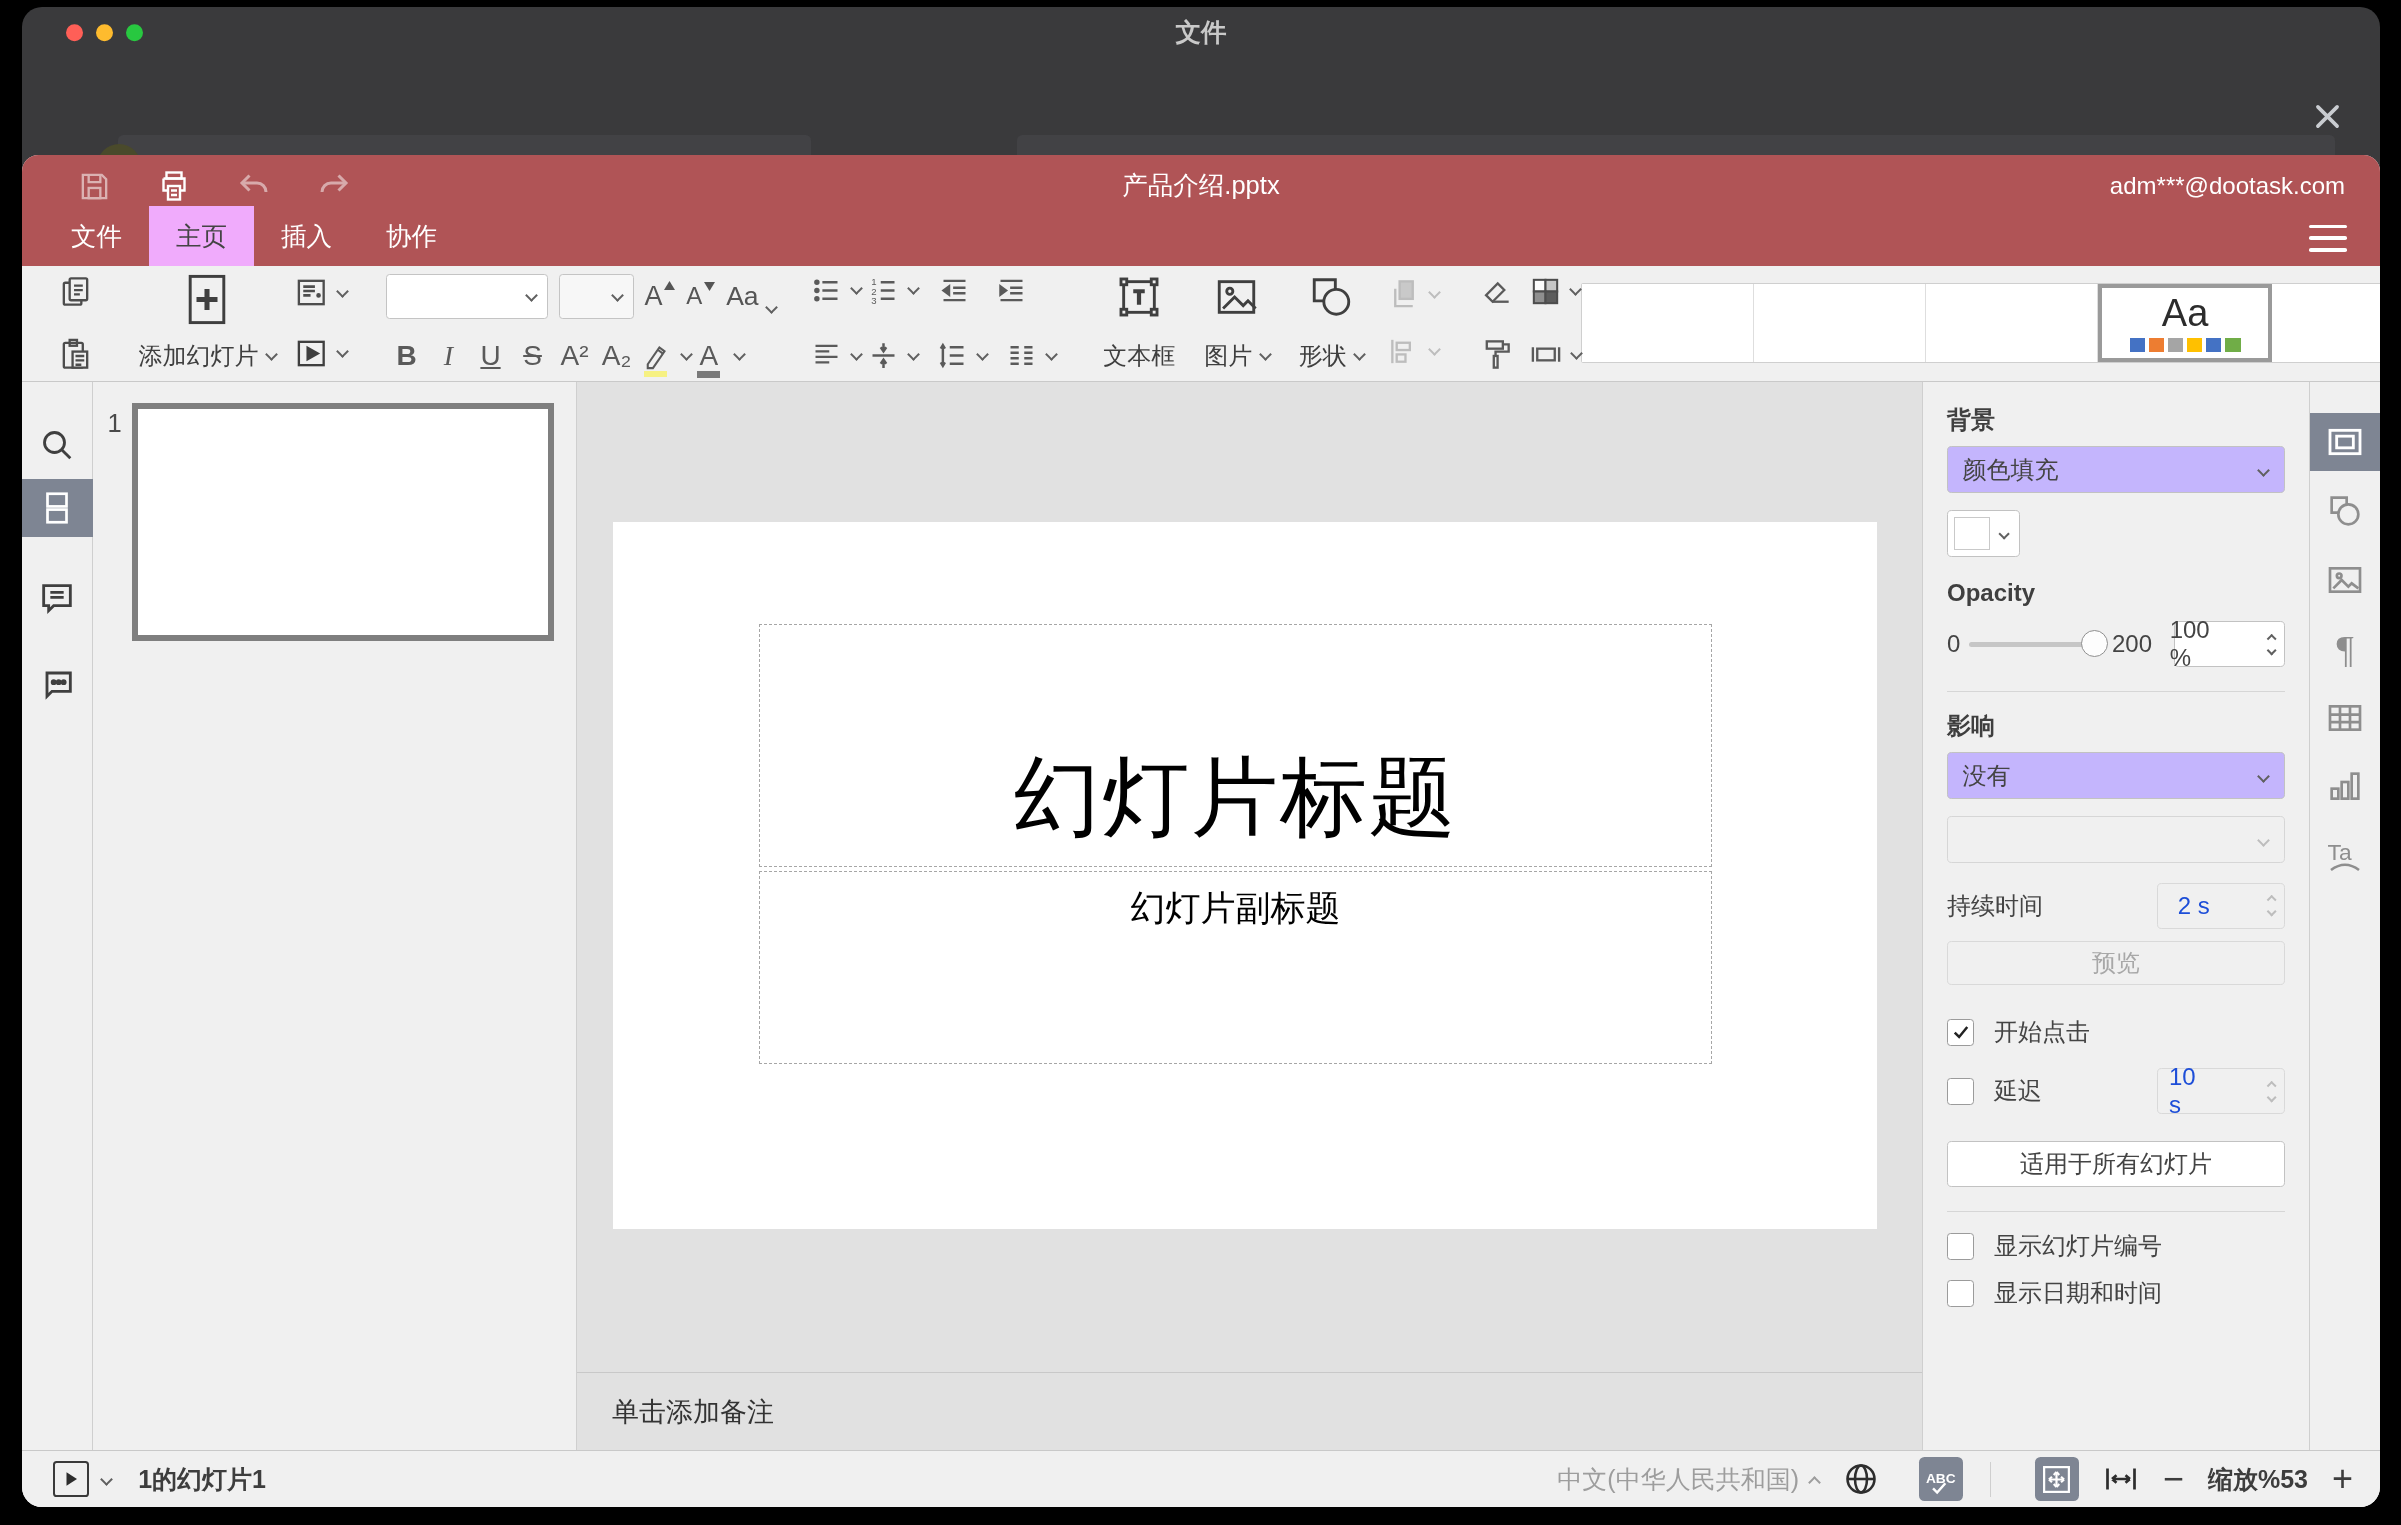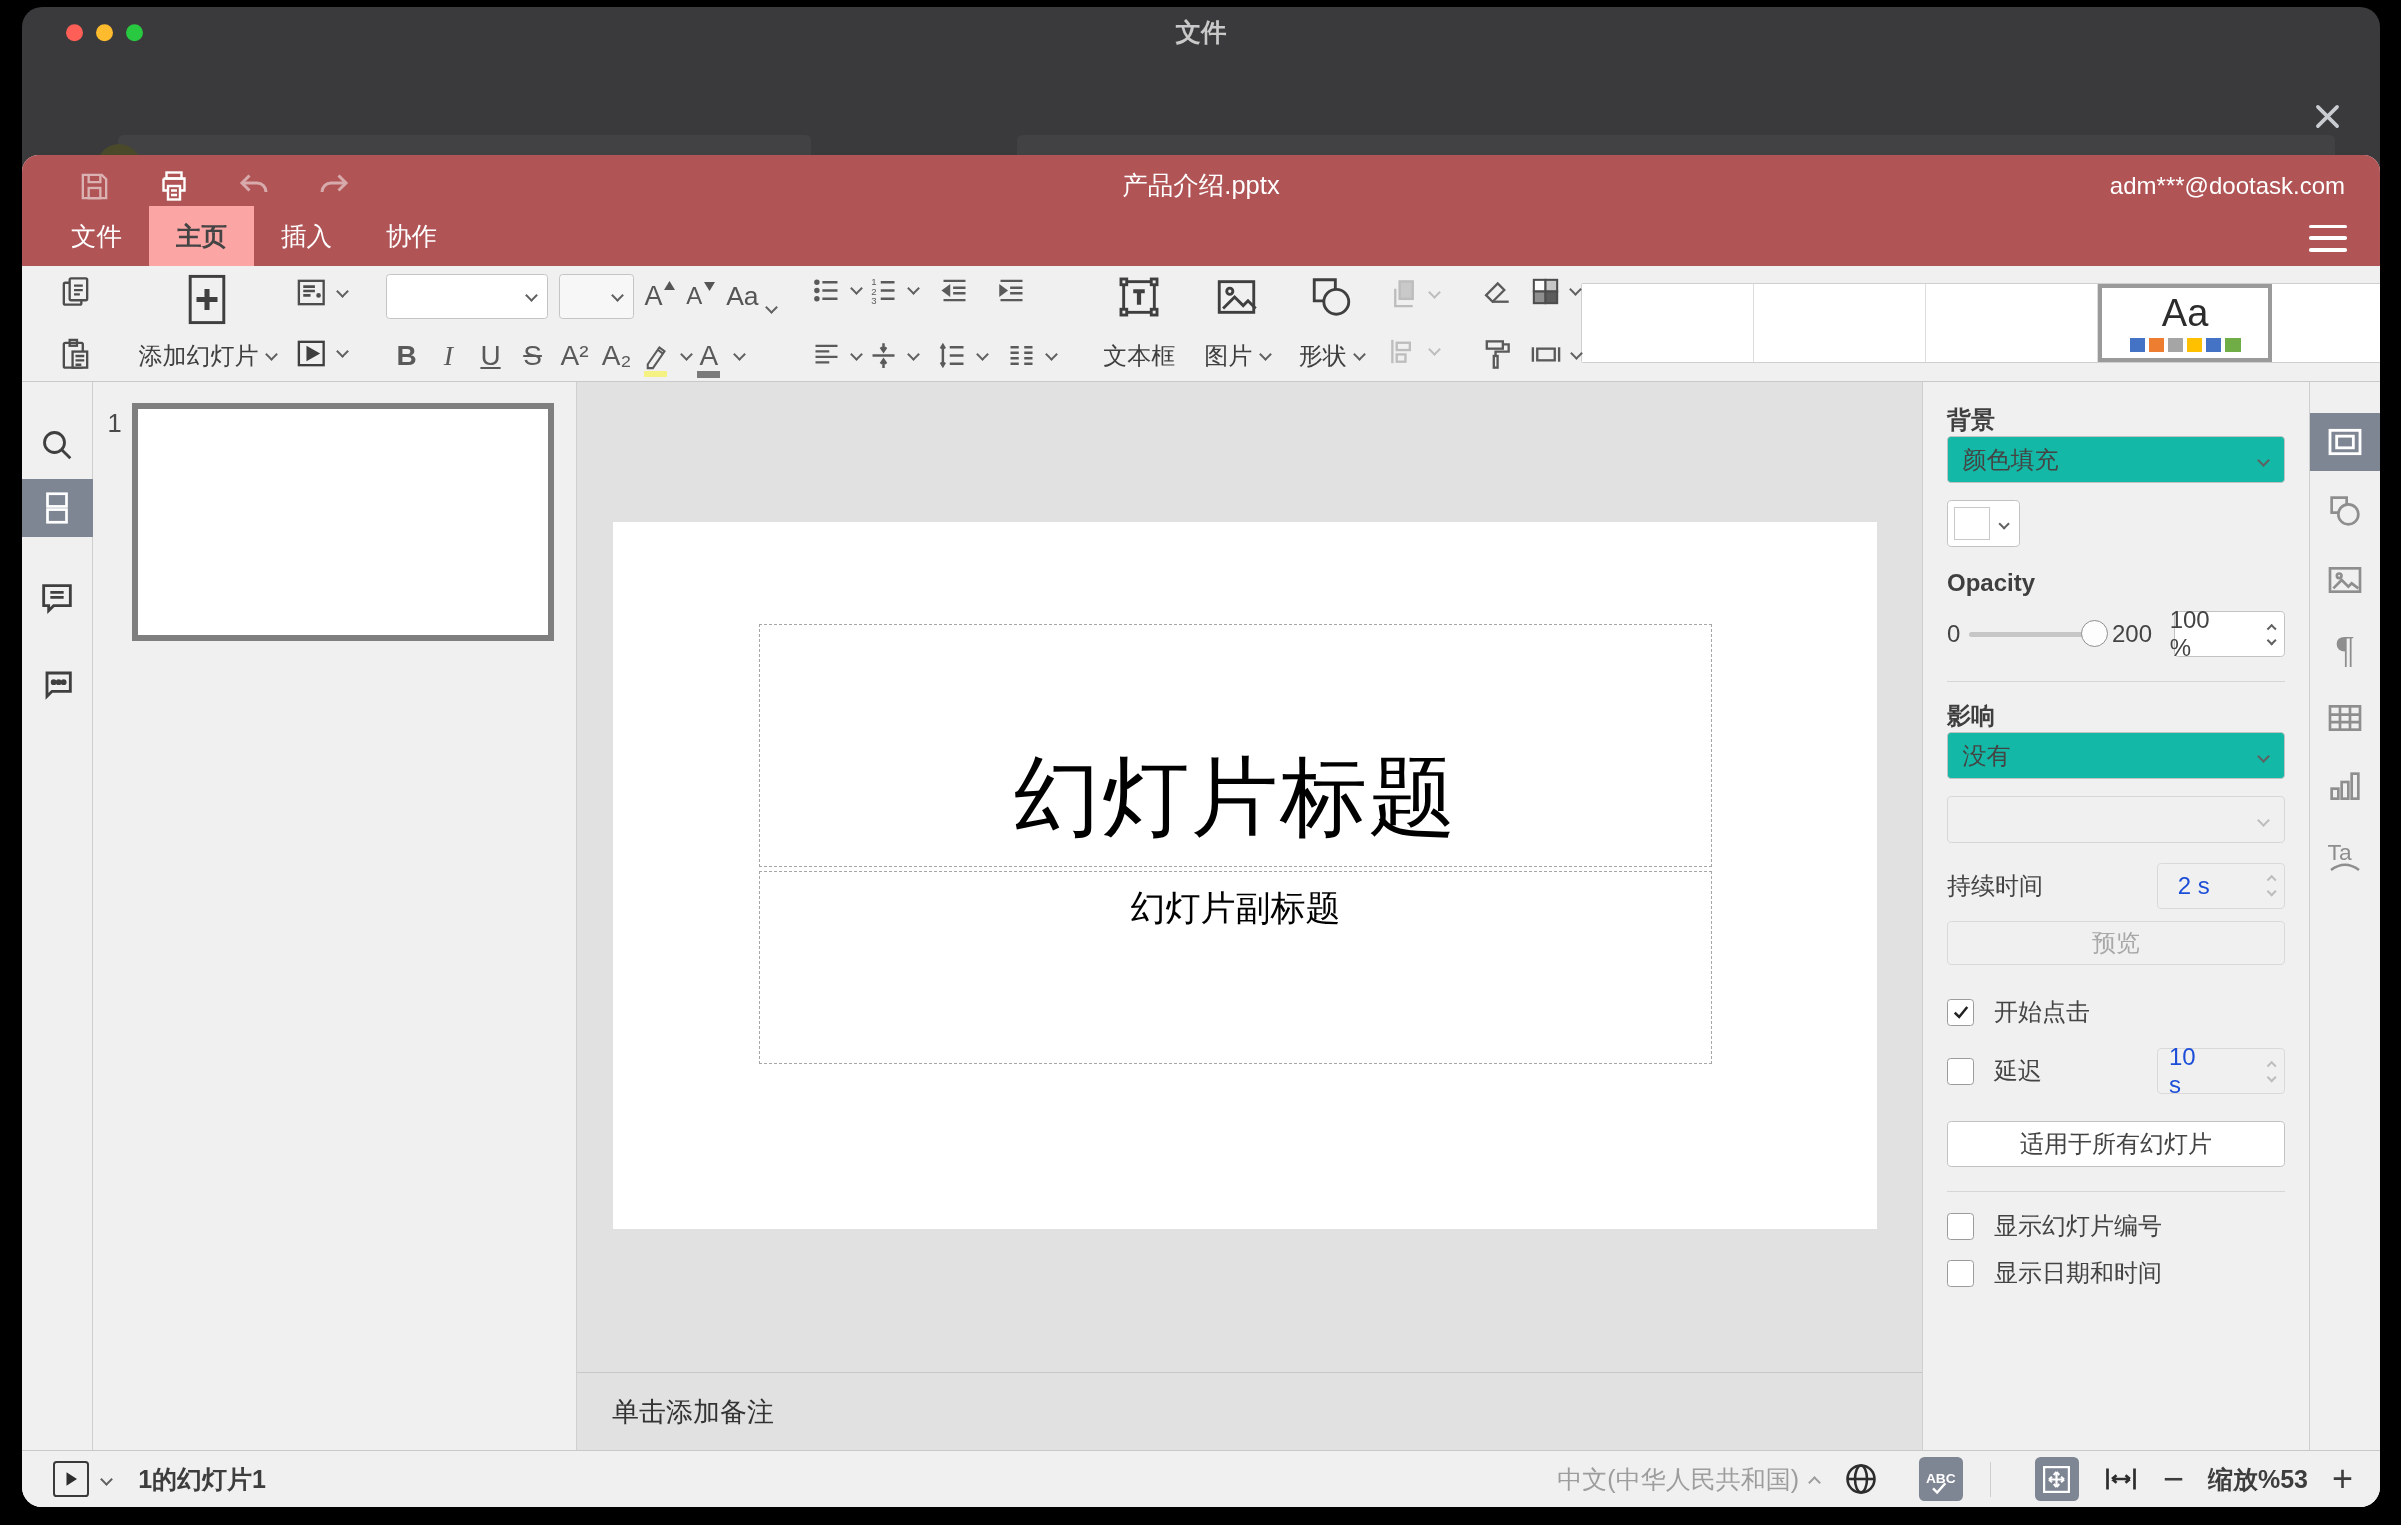--- a/index.html
+++ b/index.html
@@ -23,21 +23,21 @@
   .editor { position:absolute; left:0; top:148px; right:0; bottom:0; display:flex; flex-direction:column; border-radius:16.4px 16.4px 0 0; overflow:hidden; background:#f0f0f0; }
 
   
   .red-head { position:relative; height:111px; flex:none; }
   .doc-actions { position:absolute; left:55px; top:7.3px; height:47px; display:flex; align-items:center; gap:44px; }
   .doc-actions .hbtn { display:flex; align-items:center; }
   .doc-title { position:absolute; left:0; right:0; top:12.8px; text-align:center; color:#fff; font-size:25.5px; }
   .user-email { position:absolute; right:35px; top:16.4px; color:#fff; font-size:24px; }
   .tabs { position:absolute; left:22px; bottom:0; display:flex; height:60px; }
   .tab { padding:0 27px; display:flex; align-items:center; color:#fff; font-size:25.5px; cursor:default; }
-  .tab.active { background:#fca5a5; color:#444;font-weight:bold; }
+  .tab.active { background:#f0abfc; color:#444; }
   .hamburger { position:absolute; right:33px; bottom:14.6px; display:flex; flex-direction:column; gap:8.2px; }
   .hamburger span { width:38px; height:3.6px; background:#fff; border-radius:1.8px; }
 
   
   .toolbar { height:116px; flex:none; background:#f0f0f0; border-bottom:0.9px solid #c9c9c9; display:flex; align-items:stretch; padding:7.3px 9px 9px 36px; }
   .vdiv { width:0.9px; background:#d4d4d4; margin:5.5px 16.4px; }
   .tcol { display:flex; flex-direction:column; justify-content:space-between; }
   .trow { display:flex; align-items:center; }
   .tbtn { display:flex; align-items:center; justify-content:center; border-radius:3.6px; }
   .chev { width:9px; height:9px; border-right:2.3px solid #606060; border-bottom:2.3px solid #606060; transform:rotate(45deg); margin:-3.6px 0 0 8.2px; flex:none; }
@@ -78,21 +78,21 @@
   .ph { position:absolute; left:146px; width:953px; border:1.8px dashed #a6a6a6; display:flex; justify-content:center; }
   .ph-title { top:102px; height:243px; align-items:flex-end; }
   .ph-title .txt { font-size:87px; color:#000; letter-spacing:1.8px; padding-bottom:9px; white-space:nowrap; }
   .ph-sub { top:349px; height:193px; align-items:flex-start; }
   .ph-sub .txt { font-size:35px; color:#000; padding-top:12.8px; }
   .notes { height:78px; flex:none; border-top:1.8px solid #c8c8c8; display:flex; align-items:center; padding-left:35px; font-size:27px; color:#333; }
 
   
   .right-panel { width:387px; flex:none; background:#f0f0f0; border-left:0.9px solid #cfcfcf; padding:22px 24px 0 24px; font-size:24px; color:#444; }
   .rp-label { font-weight:700; color:#3f3f3f; }
-  .select { position:relative; height:47px; background:#14b8a6; border:0.9px solid #c2c2c2; border-radius:4.6px; display:flex; align-items:center; padding:0 44px 0 14.6px; margin-top:0; }
+  .select { position:relative; height:47px; background:#c4b5fd; border:0.9px solid #c2c2c2; border-radius:4.6px; display:flex; align-items:center; padding:0 44px 0 14.6px; margin-top:10px; }
   .select .chev { position:absolute; right:16.4px; top:19px; margin:0; }
   .select.disabled { background:transparent; border-color:#d6d6d6; color:#b5b5b5; }
   .swatchbox { width:73px; height:47px; background:#fff; border:0.9px solid #c2c2c2; border-radius:4.6px; margin-top:16.4px; display:flex; align-items:center; padding:0 5.5px; position:relative; }
   .swatch { width:36px; height:33px; background:#fff; border:0.9px solid #c9c9c9; }
   .swatchbox .chev { position:absolute; right:11px; top:19px; margin:0; width:8.2px; height:8.2px; }
   .sliderrow { display:flex; align-items:center; margin-top:14.6px; }
   .track { position:relative; width:187px; height:4.6px; background:#c6c6c6; border-radius:2.7px; margin:0 0 0 9px; }
   .knob { position:absolute; right:-13.7px; top:-12px; width:27px; height:27px; border-radius:50%; background:#fdfdfd; border:1.8px solid #8f8f8f; }
   .spinner { height:46px; border:0.9px solid #c2c2c2; border-radius:4.6px; background:#fff; display:flex; align-items:center; justify-content:flex-end; padding:0 9px 0 11px;gap:47px; }
   .spinner.disabled { background:transparent; border-color:#d9d9d9; color:#1d4ed8; }

